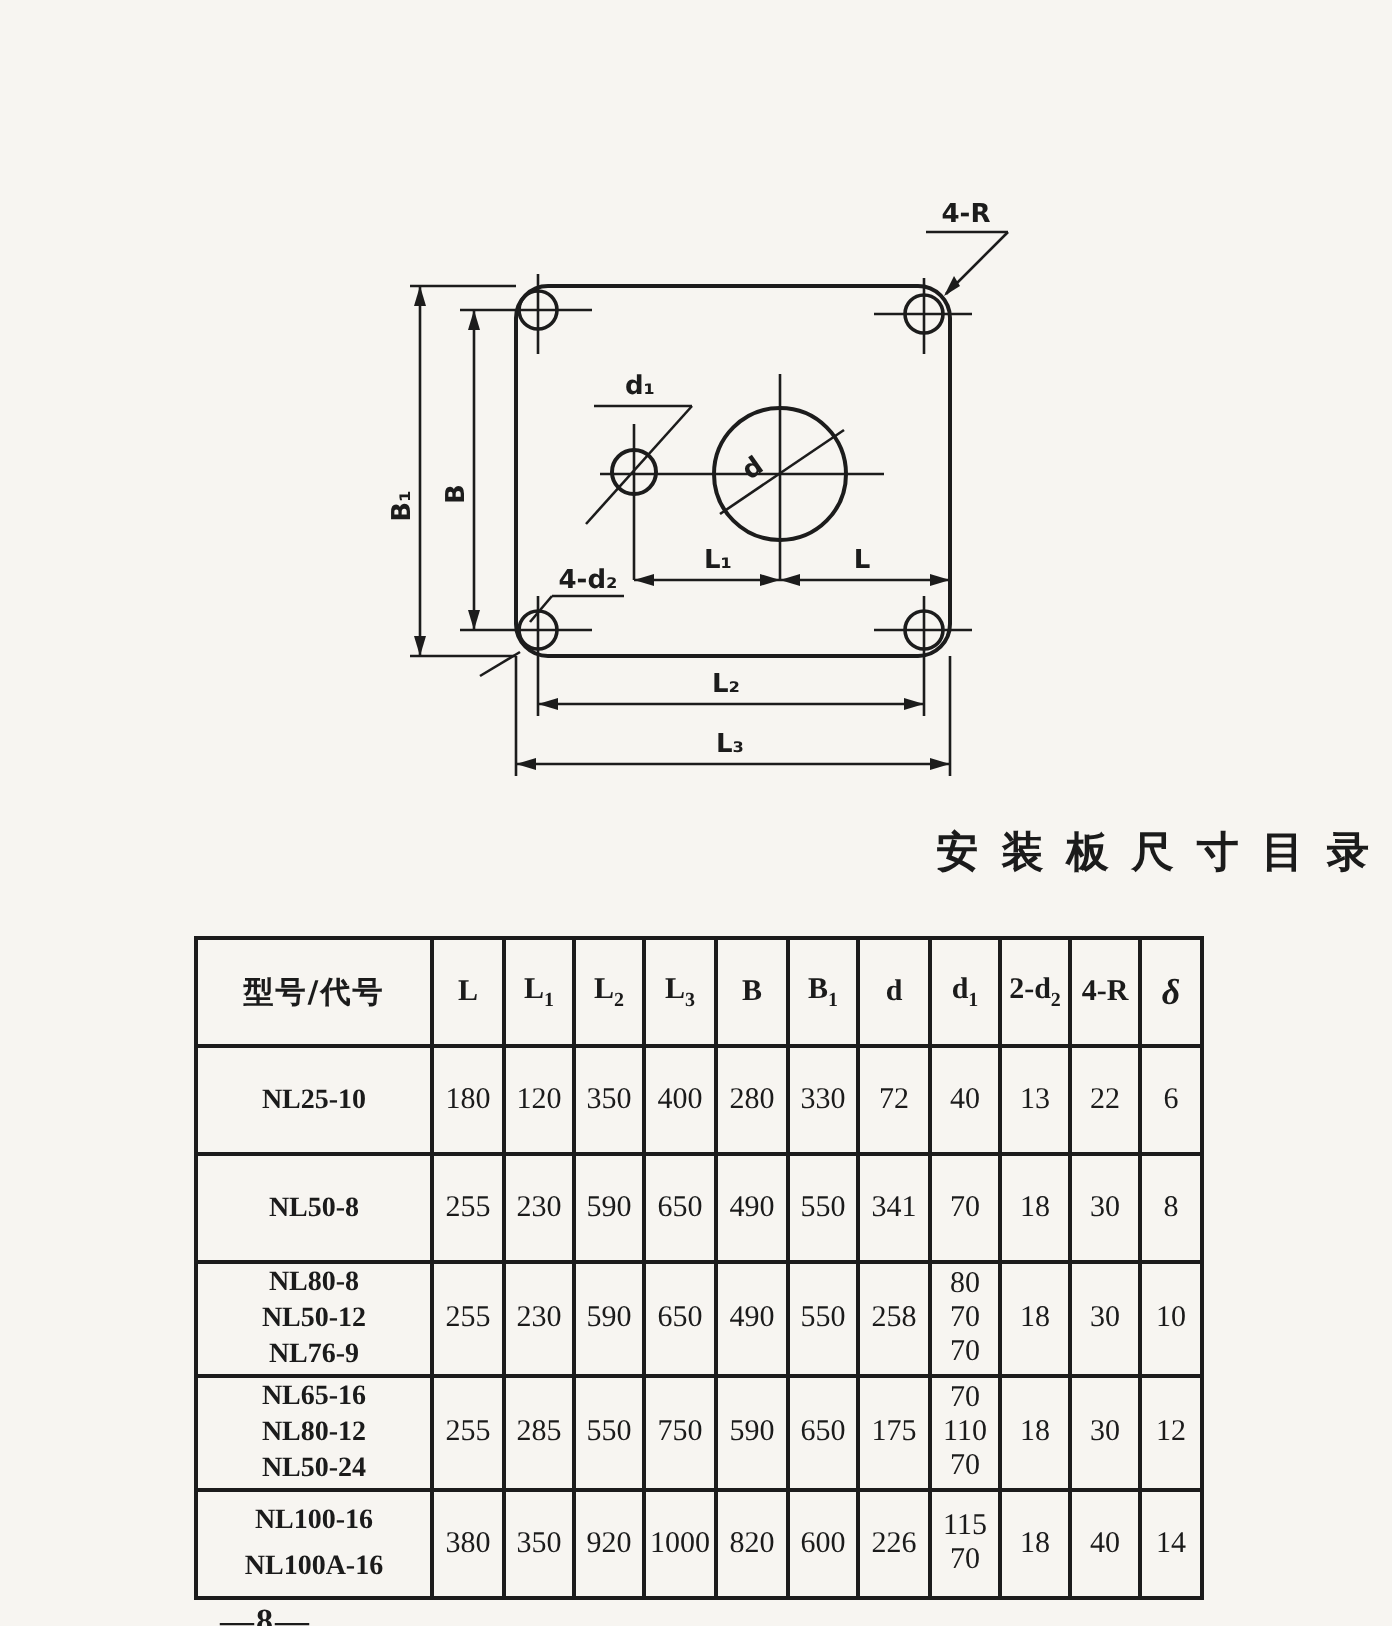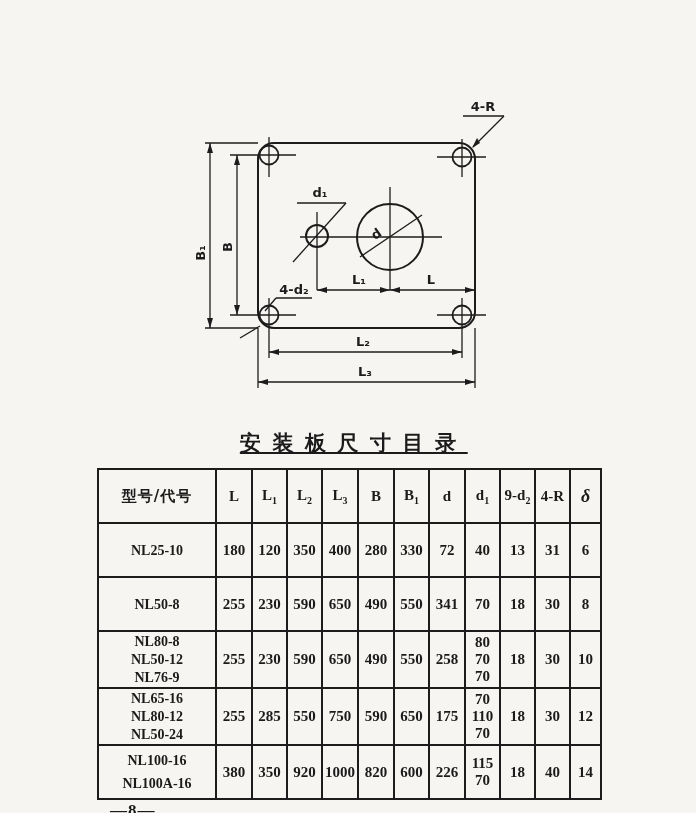--- a/index.html
+++ b/index.html
@@ -10,41 +10,40 @@
   }
   .page{position:absolute;inset:0;}
   .page-title{
     position:absolute;top:34px;left:0;width:100%;
     text-align:center;font-size:28px;font-weight:bold;letter-spacing:3px;
     font-family:"DejaVu Sans",sans-serif;
   }
   .diagram-wrap{position:absolute;left:180px;top:85px;width:340px;height:320px;}
   .diagram-wrap svg{display:block;}
   .table-title{
-    position:absolute;top:429px;left:0;width:100%;
-    text-align:center;font-size:21px;font-weight:bold;
+    position:absolute;top:412px;left:0;width:100%;
+    text-align:right;font-size:21px;font-weight:bold;
     letter-spacing:0.55em;padding-left:0.55em;box-sizing:border-box;
     font-family:"DejaVu Sans",sans-serif;
-    text-decoration:underline;
   }
   .table-wrap{position:absolute;left:97px;top:468px;}
   table{border-collapse:collapse;table-layout:fixed;width:505px;}
   th,td{
     border:2px solid #1c1c1c;text-align:center;vertical-align:middle;
     padding:0;overflow:hidden;
   }
   thead tr{height:54px;}
   tbody tr{height:54px;}
   th{font-family:"Liberation Serif",serif;font-weight:bold;font-size:15px;}
   th sub{font-size:10px;}
   th.model-col{font-family:"DejaVu Sans",sans-serif;font-size:15px;letter-spacing:1px;}
   th.delta-col{font-style:italic;font-size:18px;}
   .model-cell{font-family:"Liberation Serif",serif;font-weight:bold;font-size:14px;}
   .model-cell .line{line-height:17px;margin:1px 0;}
-  .val-cell{font-family:"Liberation Serif",serif;font-weight:bold;font-size:15px;}
+  .val-cell{font-family:"Liberation Serif",serif;font-weight:normal;font-size:15px;}
   .val-cell .line{line-height:17px;}
   .page-num{
     position:absolute;left:110px;top:801px;
     font-family:"Liberation Serif",serif;font-weight:bold;font-size:17px;
     letter-spacing:1px;
   }
   
   .ink{stroke:#1c1c1c;fill:none;}
   .thick{stroke-width:2;}
   .thin{stroke-width:1.3;}
@@ -178,21 +177,21 @@
           <tr>
             <th class="model-col"><span>型号/代号</span></th>
             <th><span>L</span></th>
             <th><span>L</span><sub>1</sub></th>
             <th><span>L</span><sub>2</sub></th>
             <th><span>L</span><sub>3</sub></th>
             <th><span>B</span></th>
             <th><span>B</span><sub>1</sub></th>
             <th><span>d</span></th>
             <th><span>d</span><sub>1</sub></th>
-            <th><span>9-d</span><sub>2</sub></th>
+            <th><span>2-d</span><sub>2</sub></th>
             <th><span>4-R</span></th>
             <th class="delta-col"><span>δ</span></th>
           </tr>
         </thead>
       <tbody>
           <tr>
             <td class="model-cell">
               <div class="line">NL25-10</div>
             </td>
             <td class="val-cell">
@@ -216,21 +215,21 @@
             <td class="val-cell">
               <div class="line">72</div>
             </td>
             <td class="val-cell">
               <div class="line">40</div>
             </td>
             <td class="val-cell">
               <div class="line">13</div>
             </td>
             <td class="val-cell">
-              <div class="line">31</div>
+              <div class="line">22</div>
             </td>
             <td class="val-cell">
               <div class="line">6</div>
             </td>
           </tr>
           <tr>
             <td class="model-cell">
               <div class="line">NL50-8</div>
             </td>
             <td class="val-cell">

